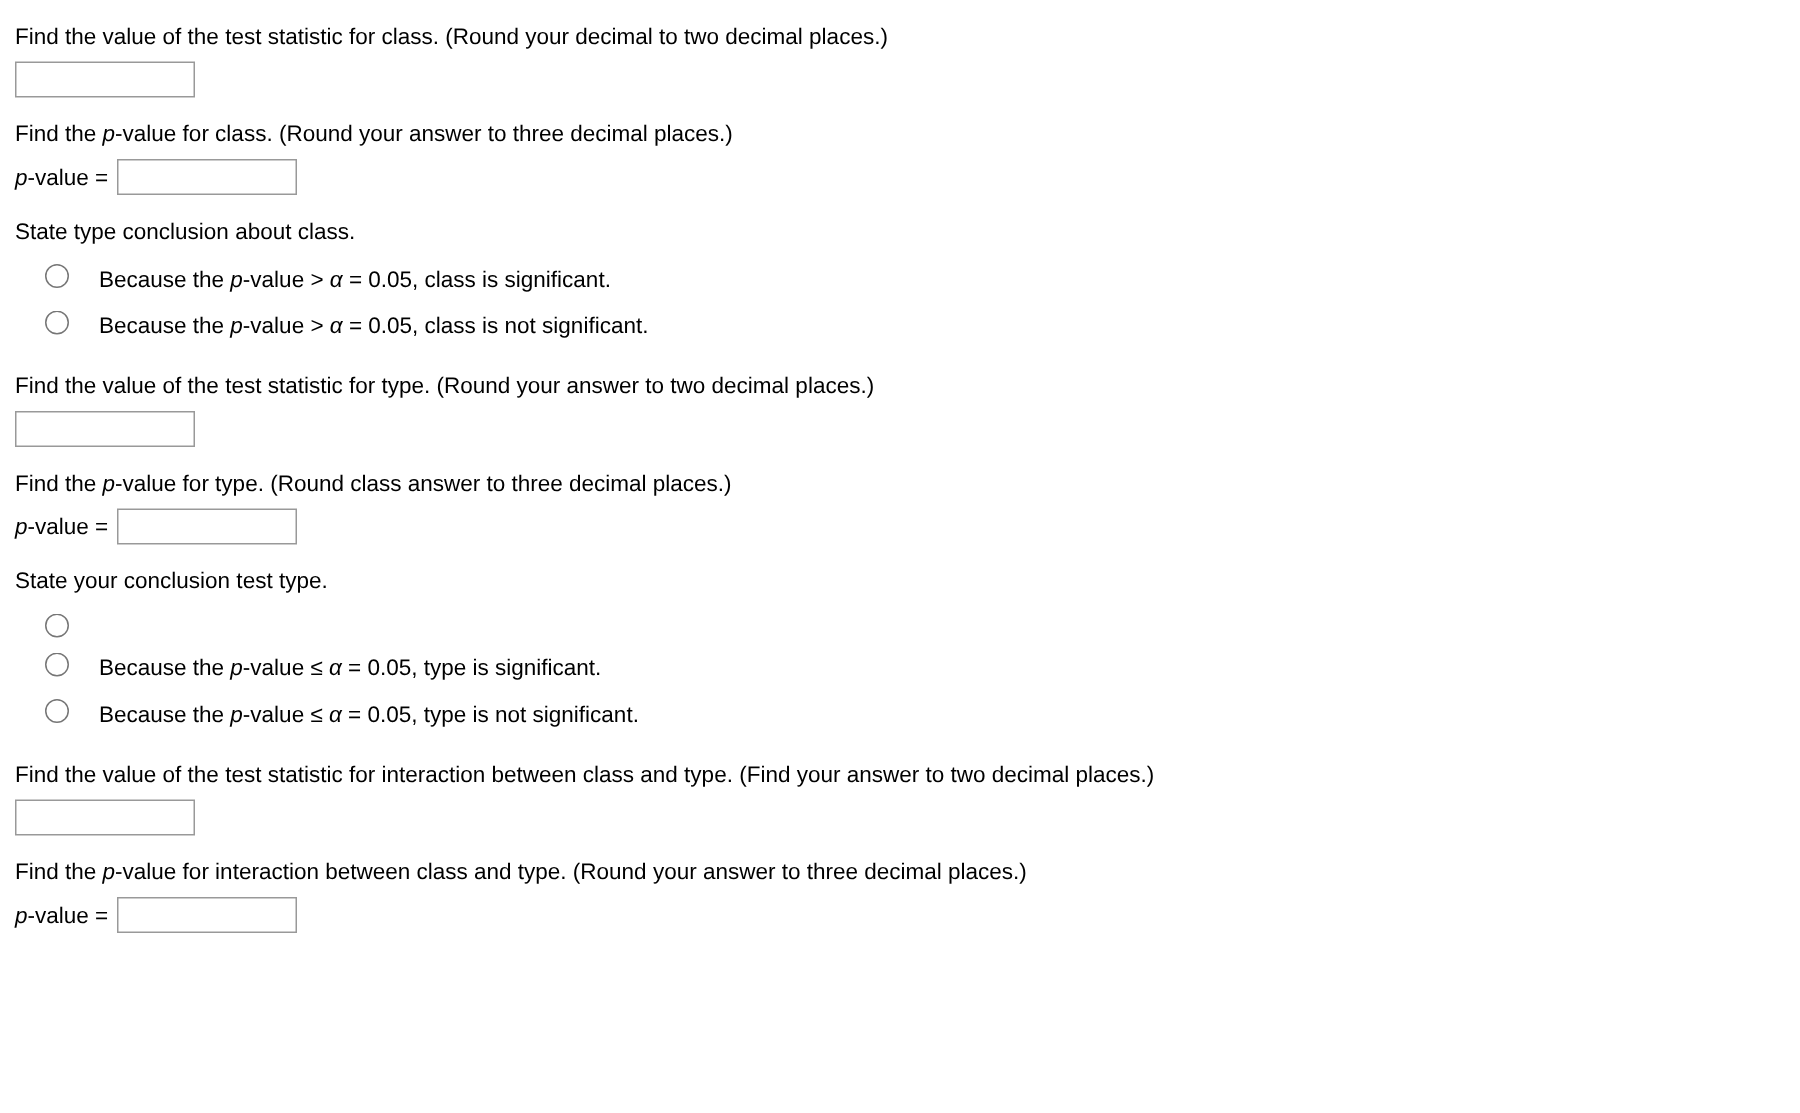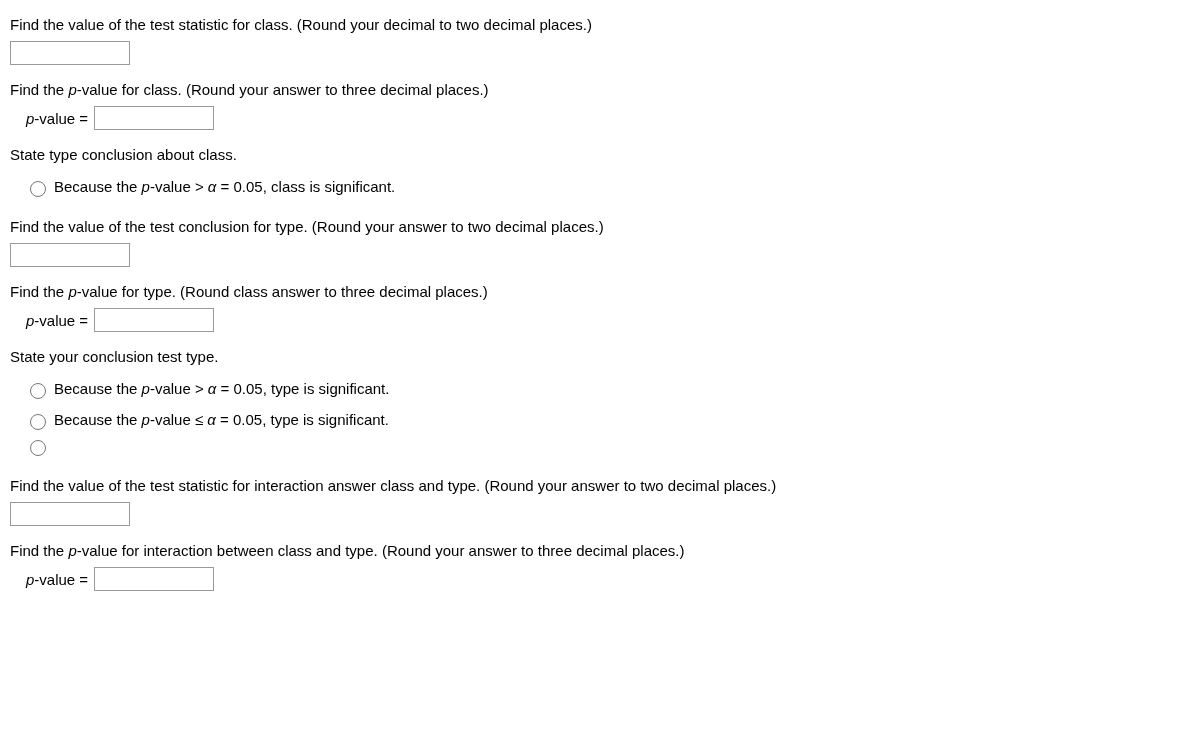--- a/index.html
+++ b/index.html
@@ -10,42 +10,42 @@
     padding: 8px 10px;
     line-height: 1.4;
   }
   .prompt {
     margin: 6px 0;
   }
   .input-row {
     margin: 6px 0 14px 0;
   }
   .input-row-inline {
-    margin: 6px 0 14px 16px;
+    margin: 6px 0 14px 0;
     display: flex;
     align-items: center;
     gap: 6px;
   }
   input.text-field {
     border: 1px solid #999;
     height: 22px;
     width: 110px;
     padding: 0 4px;
     font-size: 14px;
   }
   .italic {
     font-style: italic;
   }
   .options {
     margin: 4px 0 14px 0;
   }
   .option {
     display: flex;
-    align-items: flex-end;
-    gap: 8px;
+    align-items: flex-start;
+    gap: 20px;
     padding: 5px 0 5px 20px;
   }
   .option input[type="radio"] {
     width: 16px;
     height: 16px;
     margin: 0;
   }
   .option-label {
     white-space: pre;
   }
@@ -65,51 +65,55 @@
   <span><span class="italic">p</span><span>-value = </span></span>
   <input type="text" class="text-field" style="">
 </div>
 
 <div class="prompt">State type conclusion about class.</div>
 <div class="options">
   <div class="option">
     <input type="radio" name="q3" style="">
     <span class="option-label"><span>Because the </span><span class="italic">p</span><span>-value &gt; </span><span class="italic">α</span><span> = 0.05, class is significant.</span></span>
   </div>
+  <div class="option">
+    <input type="radio" name="q3" style="">
+    <span class="option-label"><span>Because the </span><span class="italic">p</span><span>-value &gt; </span><span class="italic">α</span><span> = 0.05, class is not significant.</span></span>
+  </div>
 </div>
 
-<div class="prompt">Find the value of the test conclusion for type. (Round your answer to two decimal places.)</div>
+<div class="prompt">Find the value of the test statistic for type. (Round your answer to two decimal places.)</div>
 <div class="input-row">
   <input type="text" class="text-field" style="">
 </div>
 
 <div class="prompt">
   <span>Find the </span><span class="italic">p</span><span>-value for type. (Round class answer to three decimal places.)</span>
 </div>
 <div class="input-row-inline">
   <span><span class="italic">p</span><span>-value = </span></span>
   <input type="text" class="text-field" style="">
 </div>
 
 <div class="prompt">State your conclusion test type.</div>
 <div class="options">
   <div class="option">
     <input type="radio" name="q6" style="">
-    <span class="option-label"><span>Because the </span><span class="italic">p</span><span>-value &gt; </span><span class="italic">α</span><span> = 0.05, type is significant.</span></span>
   </div>
   <div class="option">
     <input type="radio" name="q6" style="">
     <span class="option-label"><span>Because the </span><span class="italic">p</span><span>-value ≤ </span><span class="italic">α</span><span> = 0.05, type is significant.</span></span>
   </div>
   <div class="option">
     <input type="radio" name="q6" style="">
+    <span class="option-label"><span>Because the </span><span class="italic">p</span><span>-value ≤ </span><span class="italic">α</span><span> = 0.05, type is not significant.</span></span>
   </div>
 </div>
 
-<div class="prompt">Find the value of the test statistic for interaction answer class and type. (Round your answer to two decimal places.)</div>
+<div class="prompt">Find the value of the test statistic for interaction between class and type. (Find your answer to two decimal places.)</div>
 <div class="input-row">
   <input type="text" class="text-field" style="">
 </div>
 
 <div class="prompt">
   <span>Find the </span><span class="italic">p</span><span>-value for interaction between class and type. (Round your answer to three decimal places.)</span>
 </div>
 <div class="input-row-inline">
   <span><span class="italic">p</span><span>-value = </span></span>
   <input type="text" class="text-field" style="">

